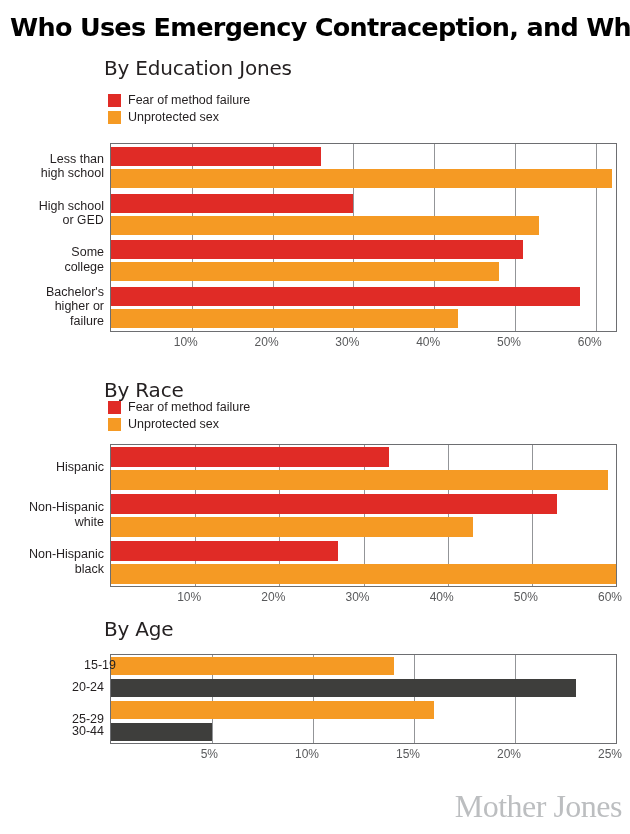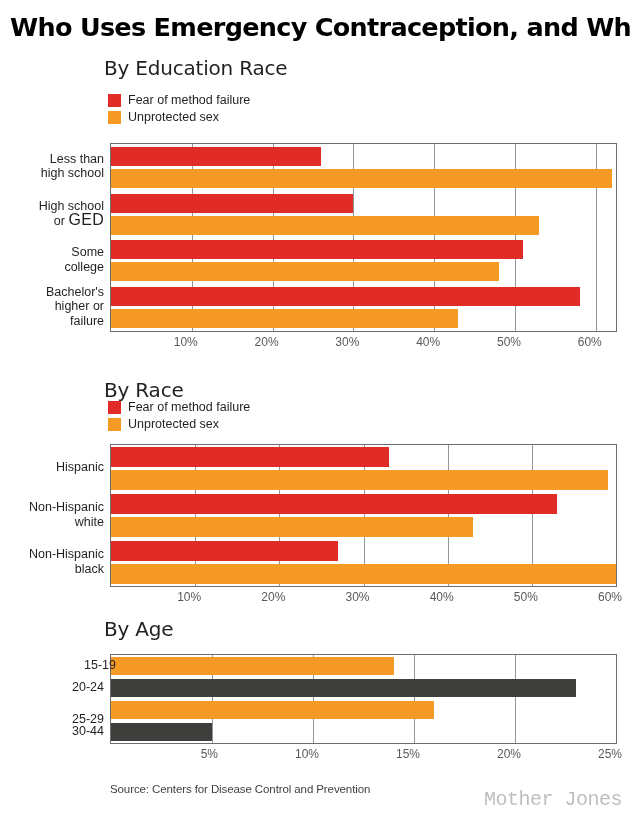--- a/index.html
+++ b/index.html
@@ -74,21 +74,21 @@
     left: 0;
   }
   .cat-label {
     position: absolute;
     text-align: right;
     font-size: 12.5px;
     line-height: 14.5px;
     color: #231f20;
     font-family: "Liberation Sans", sans-serif;
   }
-  .cat-label .smallcaps { font-size: 16px; letter-spacing: 0.3px; }
+  .cat-label .smallcaps { font-size: 12px; letter-spacing: 0.3px; }
   .tick-label {
     position: absolute;
     font-size: 12px;
     color: #58595b;
     transform: translateX(-100%);
     font-family: "Liberation Sans", sans-serif;
     white-space: nowrap;
   }
 
   
@@ -96,36 +96,36 @@
     position: absolute;
     left: 110px; top: 783px;
     font-size: 11.5px;
     color: #3f3f3f;
     letter-spacing: -0.1px;
     font-family: "Liberation Sans", sans-serif;
   }
   .logo {
     position: absolute;
     right: 8px; top: 788px;
-    font-family: Liberation Mono, monospace;
-    font-size: 20px;
+    font-family: Liberation Serif, serif;
+    font-size: 32px;
     color: #bcbec0;
     letter-spacing: -0.5px;
     white-space: nowrap;
   }
 </style>
 </head>
 <body>
 
 <div class="page">
 
   <div class="headline">Who Uses Emergency Contraception, and Why?</div>
 
   <div class="section" id="sec-edu" style="top:0;">
-    <div class="section-title" style="top:56px;">By Education Race</div>
+    <div class="section-title" style="top:56px;">By Education Jones</div>
     <div class="legend" style="top:92px;">
       <div class="legend-row">
         <span class="legend-swatch" style="background:#E02B26"></span>
         <span class="legend-label">Fear of method failure</span>
       </div>
       <div class="legend-row">
         <span class="legend-swatch" style="background:#F59A24"></span>
         <span class="legend-label">Unprotected sex</span>
       </div>
     </div>
@@ -250,16 +250,15 @@
       </div>
     <div id="ticks-age">
         <div class="tick-label" style="left: 218px; top: 747px;">5%</div>
         <div class="tick-label" style="left: 319px; top: 747px;">10%</div>
         <div class="tick-label" style="left: 420px; top: 747px;">15%</div>
         <div class="tick-label" style="left: 521px; top: 747px;">20%</div>
         <div class="tick-label" style="left: 622px; top: 747px;">25%</div>
       </div>
   </div>
 
-  <div class="source">Source: Centers for Disease Control and Prevention</div>
   <div class="logo">Mother Jones</div>
 
 </div>
 
 </body></html>

